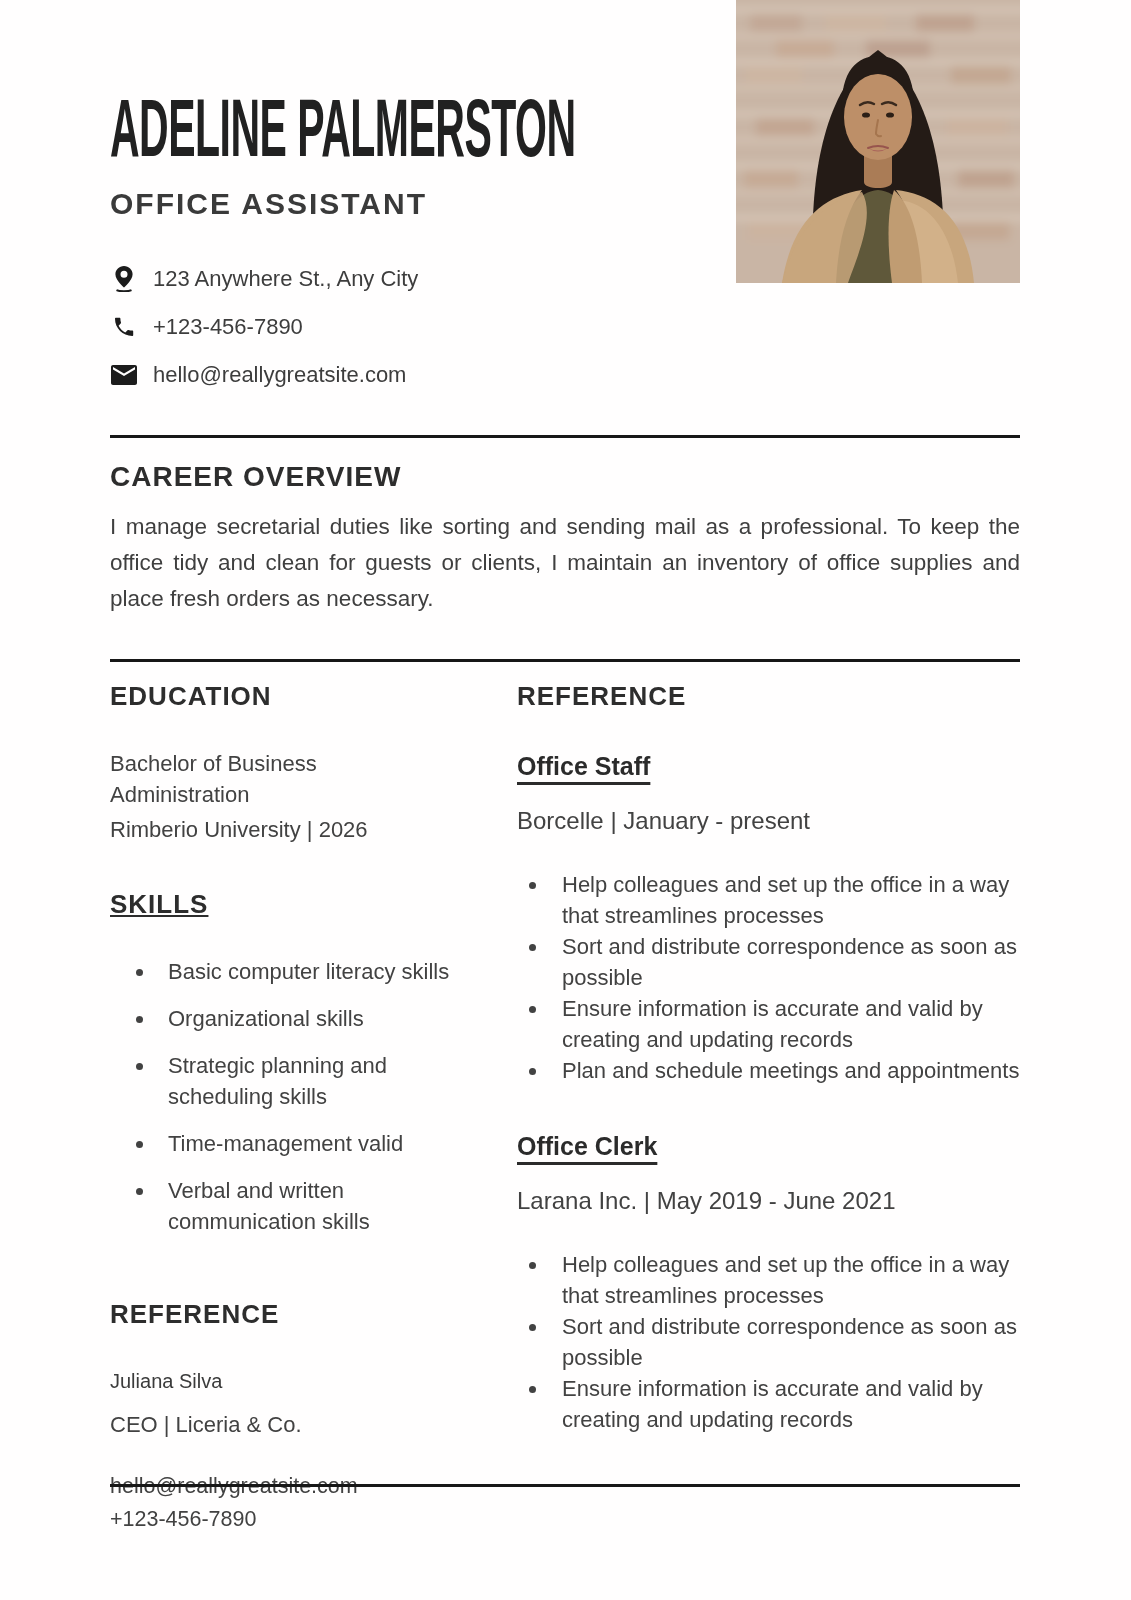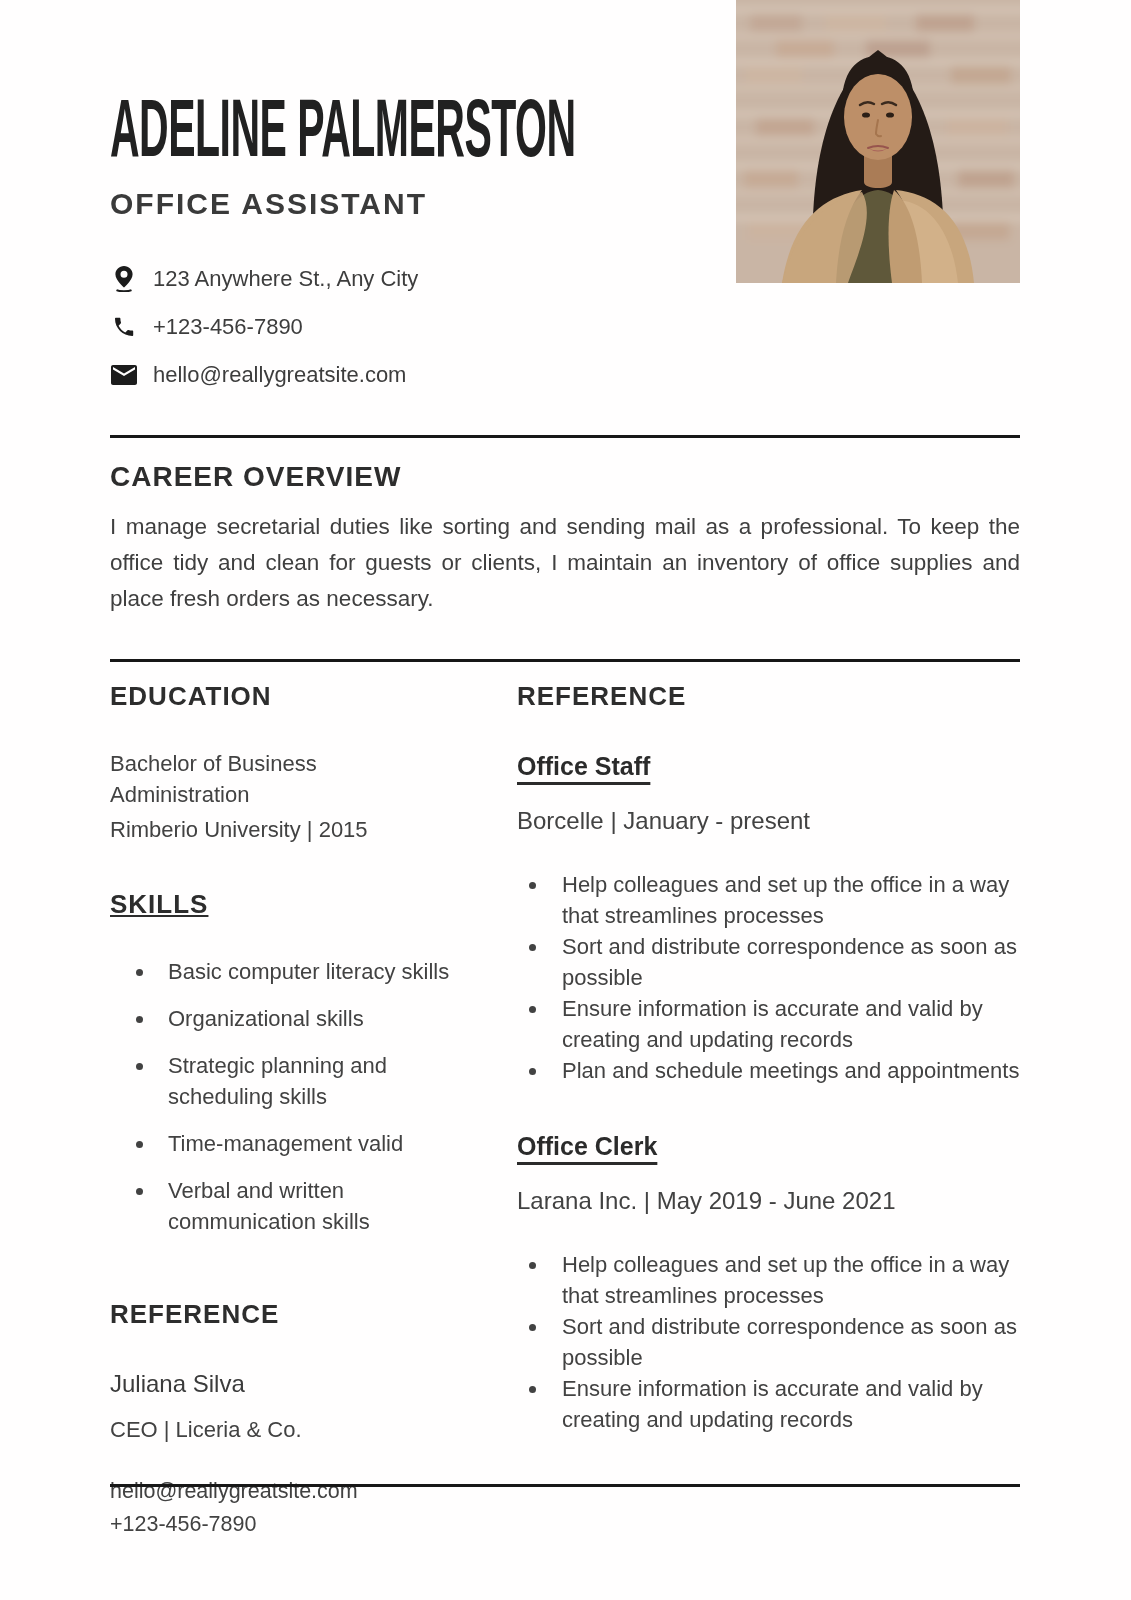--- a/index.html
+++ b/index.html
@@ -56,21 +56,21 @@
   .col-heading { font-size:26px; font-weight:bold; letter-spacing:1px; color:#2d2d2d; }
 
   .edu-block { margin-top:36px; font-size:22px; line-height:31px; color:#424242; max-width:340px; }
   .edu-school { margin-top:4px; }
 
   .skills-heading { margin-top:44px;text-decoration:underline; }
   ul.bullets { margin:36px 0 0 0; padding-left:30px; font-size:22px; line-height:31px; color:#424242; }
   ul.bullets li { padding-left:12px; margin:16px; }
 
   .ref-heading { margin-top:62px; }
-  .ref-name { margin-top:40px; font-size:24px; color:#3b3b3b; }
+  .ref-name { margin-top:40px; font-size:20px; color:#3b3b3b; }
   .ref-role { margin-top:19px; font-size:22px; color:#424242; }
   .ref-contact { margin-top:32px; font-size:21.5px; line-height:33px; color:#424242; }
 
   .job-block-1 { margin-top:40px; }
   .job-block-2 { margin-top:46px; }
   .exp-job-title {
     font-size:25px; font-weight:bold; color:#2b2b2b;
     text-decoration:underline; text-decoration-thickness:2.5px; text-underline-offset:7px;
   }
   .exp-meta { margin-top:26px; font-size:24px; color:#424242; }
@@ -191,21 +191,21 @@
     </div>
 
     <hr class="rule rule-2">
 
     <div class="columns">
 
       <div>
         <div class="col-heading">EDUCATION</div>
         <div class="edu-block">
           <div>Bachelor of Business Administration</div>
-          <div class="edu-school">Rimberio University | 2015</div>
+          <div class="edu-school">Rimberio University | 2026</div>
         </div>
 
         <div class="col-heading skills-heading">SKILLS</div>
         <ul class="bullets">
             <li>Basic computer literacy skills</li>
             <li>Organizational skills</li>
             <li>Strategic planning and scheduling skills</li>
             <li>Time-management valid</li>
             <li>Verbal and written communication skills</li>
           </ul>

